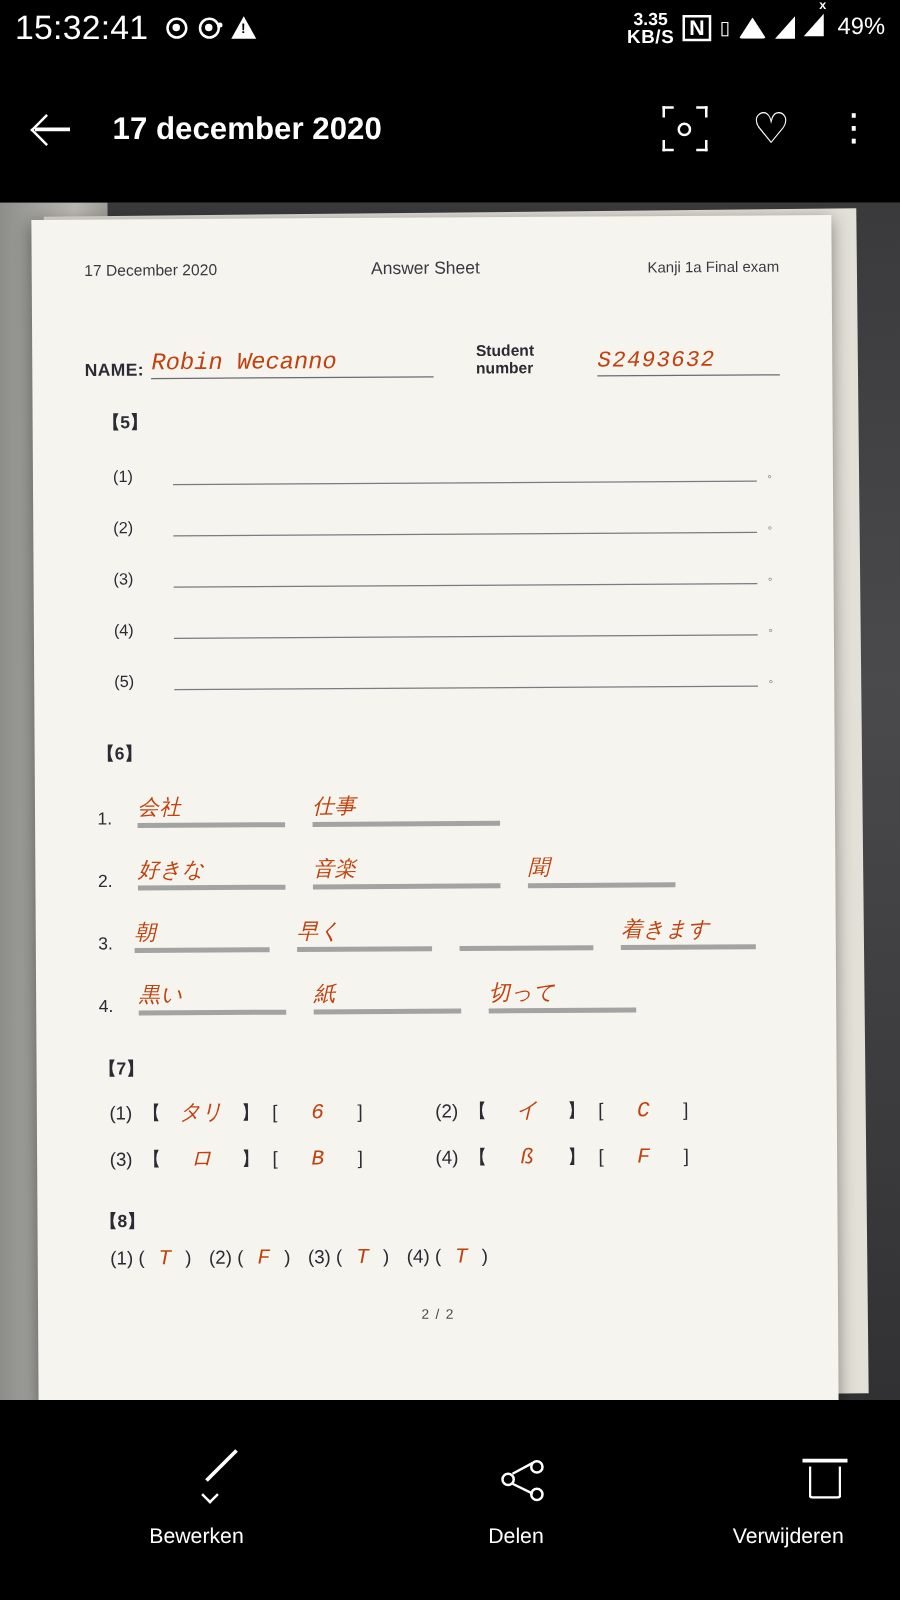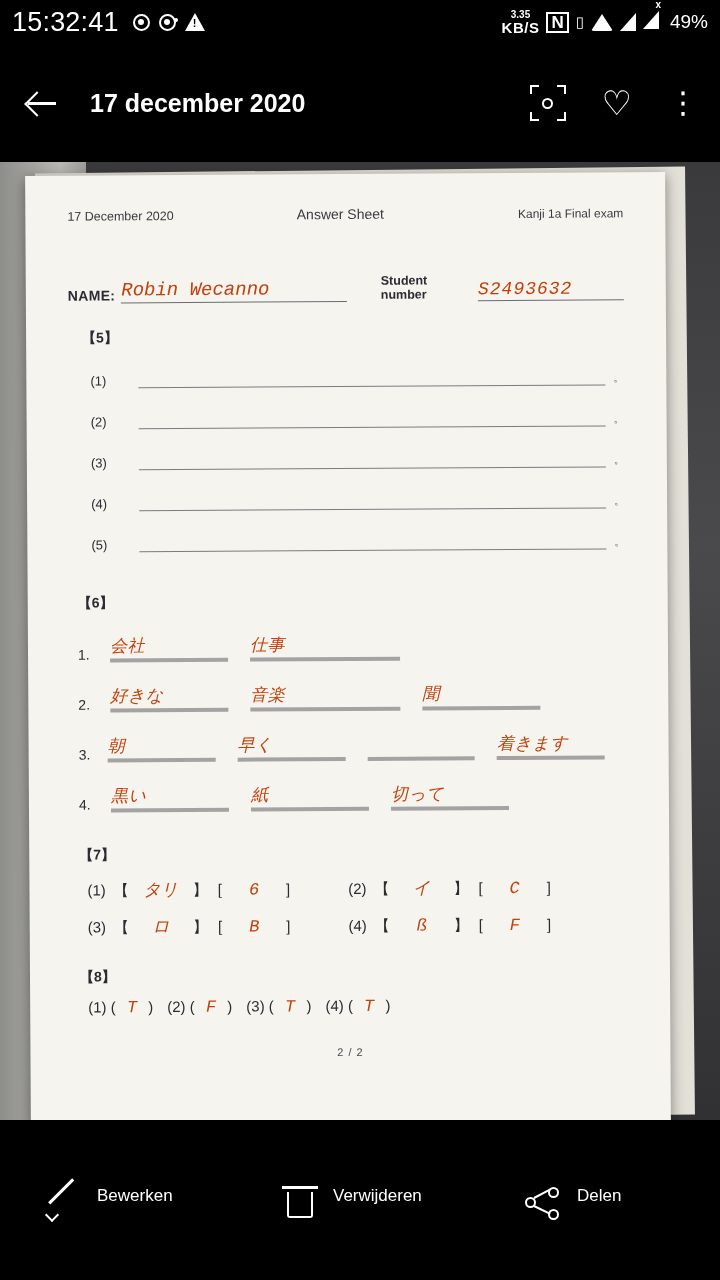--- a/index.html
+++ b/index.html
@@ -14,21 +14,21 @@
   
   .status-bar {
     position: absolute; top: 0; left: 0; width: 720px; height: 44px;
     display: flex; align-items: center; padding: 0 12px;
     color: #fff;
   }
   .status-clock { font-size: 27px; letter-spacing: .2px; }
   .status-left-icons { display: flex; align-items: center; gap: 9px; margin-left: 14px; }
   .status-right { margin-left: auto; display: flex; align-items: center; gap: 7px; }
   .netspeed { text-align: center; line-height: 1; }
-  .netspeed .v { font-size: 10px; font-weight: bold; }
+  .netspeed .v { font-size: 14px; font-weight: bold; }
   .netspeed .u { font-size: 15px; font-weight: bold; letter-spacing: .5px; }
   .battery-pct { font-size: 19px; margin-left: 4px; }
   .ic { display: inline-block; }
   .ic-circle { width: 17px; height: 17px; border-radius: 50%; border: 2px solid #fff; position: relative; }
   .ic-circle::after { content: ""; position: absolute; left: 50%; top: 50%; width: 6px; height: 6px; background: #fff; border-radius: 50%; transform: translate(-50%,-50%); }
   .ic-circle.dotright::before { content: ""; position: absolute; right: -4px; top: 2px; width: 4px; height: 4px; background: #fff; border-radius: 50%; }
   .ic-warn { width: 0; height: 0; border-left: 10px solid transparent; border-right: 10px solid transparent; border-bottom: 18px solid #fff; position: relative; }
   .ic-warn::after { content: "!"; position: absolute; left: -2px; top: 4px; font-size: 11px; color: #000; font-weight: bold; }
   .ic-n { font-size: 17px; font-weight: bold; border: 2px solid #fff; padding: 0 3px; line-height: 17px; }
   .ic-vib { font-size: 15px; }
@@ -120,21 +120,21 @@
   .q8item .hand { font-size: 17px; padding: 0 7px; }
 
   .pagenum { text-align: center; font-size: 11px; margin-top: 30px; color: #4a4a50; letter-spacing: 1px; }
 
   
   .bottom-bar {
     position: absolute; left: 0; bottom: 0; width: 720px; height: 160px;
     background: #000; display: flex; align-items: center; justify-content: space-around;
     color: #fff; padding-top: 6px;
   }
-  .bb-item { display: flex; flex-direction: row; align-items: flex-start; gap: 18px; width: 150px; cursor: pointer; }
+  .bb-item { display: flex; flex-direction: column; align-items: flex-end; gap: 18px; width: 150px; cursor: pointer; }
   .bb-label { font-size: 17px; }
   .pencil-icon { width: 34px; height: 34px; position: relative; }
   .pencil-icon::before { content: ""; position: absolute; left: 4px; top: 16px; width: 34px; height: 2.5px; background: #fff; transform: rotate(-45deg); transform-origin: left center; }
   .pencil-icon::after { content: ""; position: absolute; left: 2px; bottom: 0px; width: 8px; height: 8px; border-left: 2.5px solid #fff; border-bottom: 2.5px solid #fff; transform: rotate(-45deg); }
   .trash-icon { width: 30px; height: 34px; position: relative; }
   .trash-icon .lid { position: absolute; top: 0; left: -3px; width: 36px; height: 2.5px; background: #fff; }
   .trash-icon .body { position: absolute; top: 6px; left: 2px; width: 26px; height: 26px; border: 2.5px solid #fff; border-top: none; border-radius: 0 0 3px 3px; }
   .share-icon { width: 34px; height: 34px; position: relative; }
   .share-icon .n { position: absolute; width: 11px; height: 11px; border: 2.5px solid #fff; border-radius: 50%; }
   .share-icon .n1 { left: 0; top: 11px; }
@@ -349,31 +349,31 @@
       </div>
     </div>
   </div>
 
   <div class="bottom-bar">
     <div class="bb-item">
       <span class="pencil-icon"></span>
       <span class="bb-label">Bewerken</span>
     </div>
     <div class="bb-item">
-      <span class="trash-icon">
-          <span class="lid"></span>
-          <span class="body"></span>
-        </span>
-      <span class="bb-label">Verwijderen</span>
-    </div>
-    <div class="bb-item">
       <span class="share-icon">
         <span class="n n1"></span>
           <span class="n n2"></span>
           <span class="n n3"></span>
         <span class="l l1"></span>
           <span class="l l2"></span>
       </span>
       <span class="bb-label">Delen</span>
     </div>
+    <div class="bb-item">
+      <span class="trash-icon">
+          <span class="lid"></span>
+          <span class="body"></span>
+        </span>
+      <span class="bb-label">Verwijderen</span>
+    </div>
   </div>
 
 </div>
 
 </body></html>

